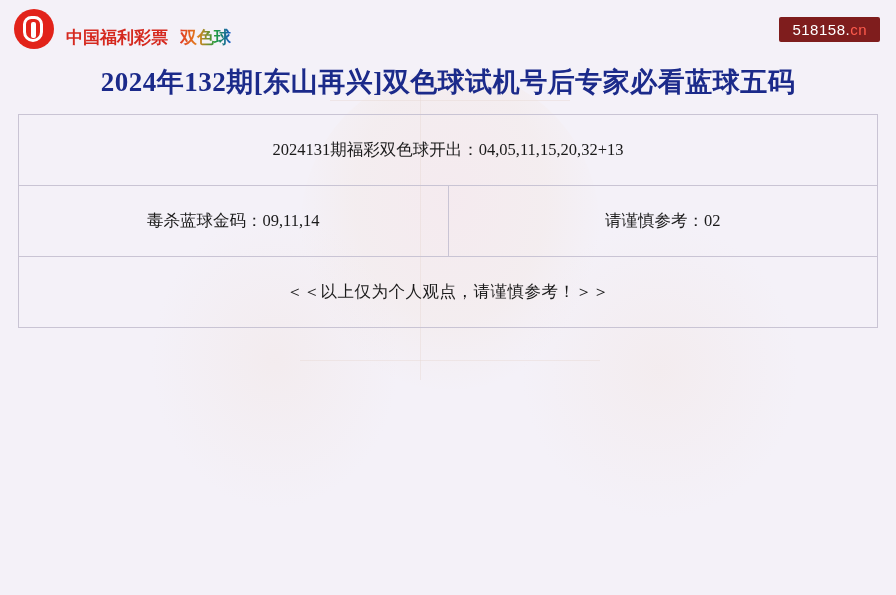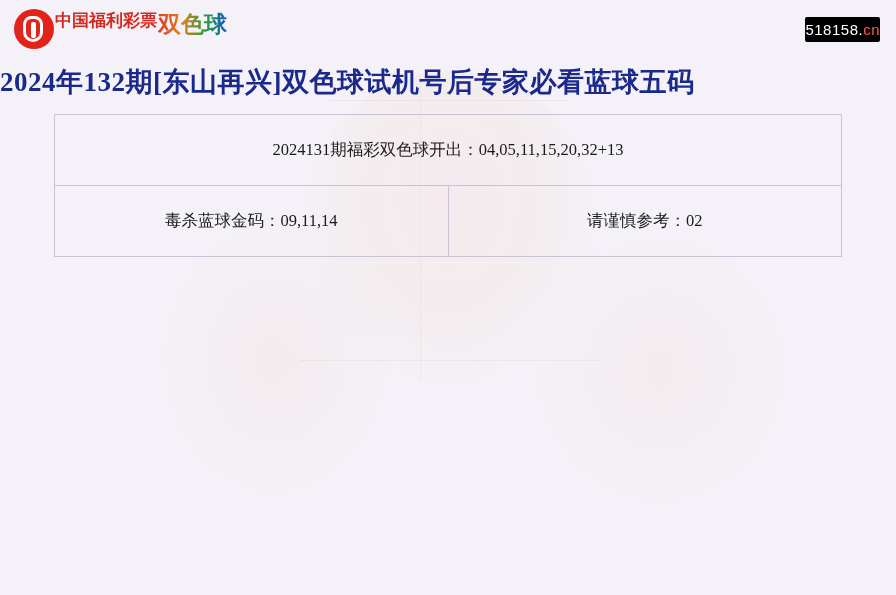--- a/index.html
+++ b/index.html
@@ -57,22 +57,22 @@
     position: relative;
     z-index: 2;
     height: 58px;
     display: flex;
     align-items: center;
     padding: 0 16px 0 14px;
     box-sizing: border-box;
   }
   .logo-wrap {
     display: flex;
-    align-items: flex-start;
-    gap: 1px;
+    align-items: flex-end;
+    gap: 12px;
   }
   .logo-mark {
     width: 40px;
     height: 40px;
     border-radius: 50%;
     background: #e2231a;
     position: relative;
     flex: none;
   }
   .logo-mark::before {
@@ -93,60 +93,60 @@
     border-radius: 2px;
   }
   .logo-text-cn {
     font-size: 17px;
     color: #d5291f;
     font-family: "Liberation Serif", serif;
     font-weight: bold;
     letter-spacing: 0px;
   }
   .logo-text-ball {
-    font-size: 23px;
+    font-size: 17px;
     font-weight: bold;
     font-family: "Liberation Serif", serif;
     background: linear-gradient(90deg, #e23b27 0%, #e2801a 35%, #1f9c3d 70%, #1657c7 100%);
     -webkit-background-clip: text;
     background-clip: text;
     color: transparent;
   }
   .site-badge {
     margin-left: auto;
-    background: #000000;
+    background: #7f1d1d;
     color: #ffffff;
     font-family: "Liberation Sans", sans-serif;
     font-size: 15px;
-    padding: 4px 0;
+    padding: 4px 13px;
     border-radius: 2px;
     letter-spacing: .5px;
   }
   .site-badge .tld {
     color: #ff5b4d;
   }
 
   
   .page-title {
     position: relative;
     z-index: 2;
-    text-align: left;
+    text-align: center;
     font-size: 27px;
     color: #1b2a8a;
     font-family: "Liberation Serif", serif;
     font-weight: bold;
     margin: 6px 0 14px 0;
     letter-spacing: 0.5px;
   }
 
   
   .table-wrap {
     position: relative;
     z-index: 2;
-    width: 788px;
+    width: 860px;
     margin: 0 auto;
   }
   table.info {
     width: 100%;
     border-collapse: collapse;
     background: transparent;
     table-layout: fixed;
   }
   table.info td {
     border: 1px solid #c9c4d4;
@@ -202,15 +202,18 @@
         <td class="full" colspan="2">2024131期福彩双色球开出：04,05,11,15,20,32+13</td>
       </tr>
       <tr>
         <td>
           <span>毒杀蓝球金码：</span><span class="nums">09,11,14</span>
         </td>
         <td>
           <span>请谨慎参考：</span><span class="nums">02</span>
         </td>
       </tr>
+      <tr>
+        <td class="footnote" colspan="2">＜＜以上仅为个人观点，请谨慎参考！＞＞</td>
+      </tr>
     </tbody>
   </table>
 </div>
 
 </body></html>

